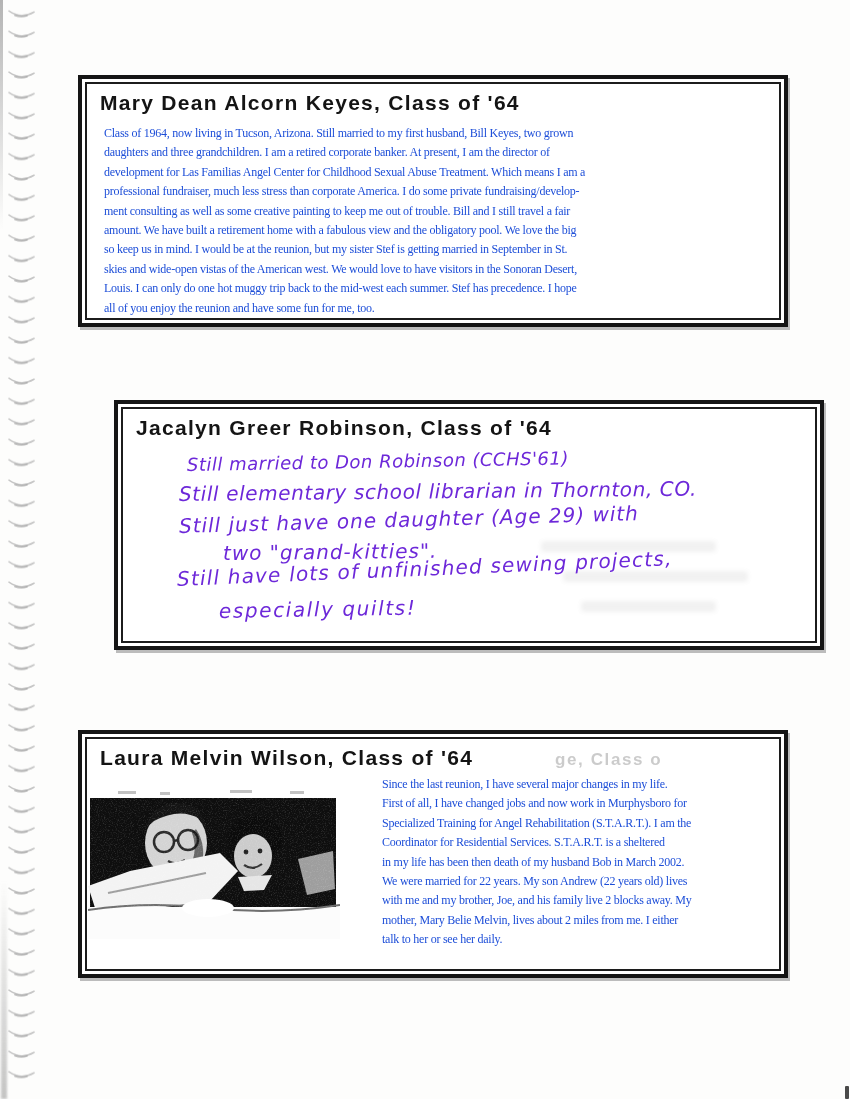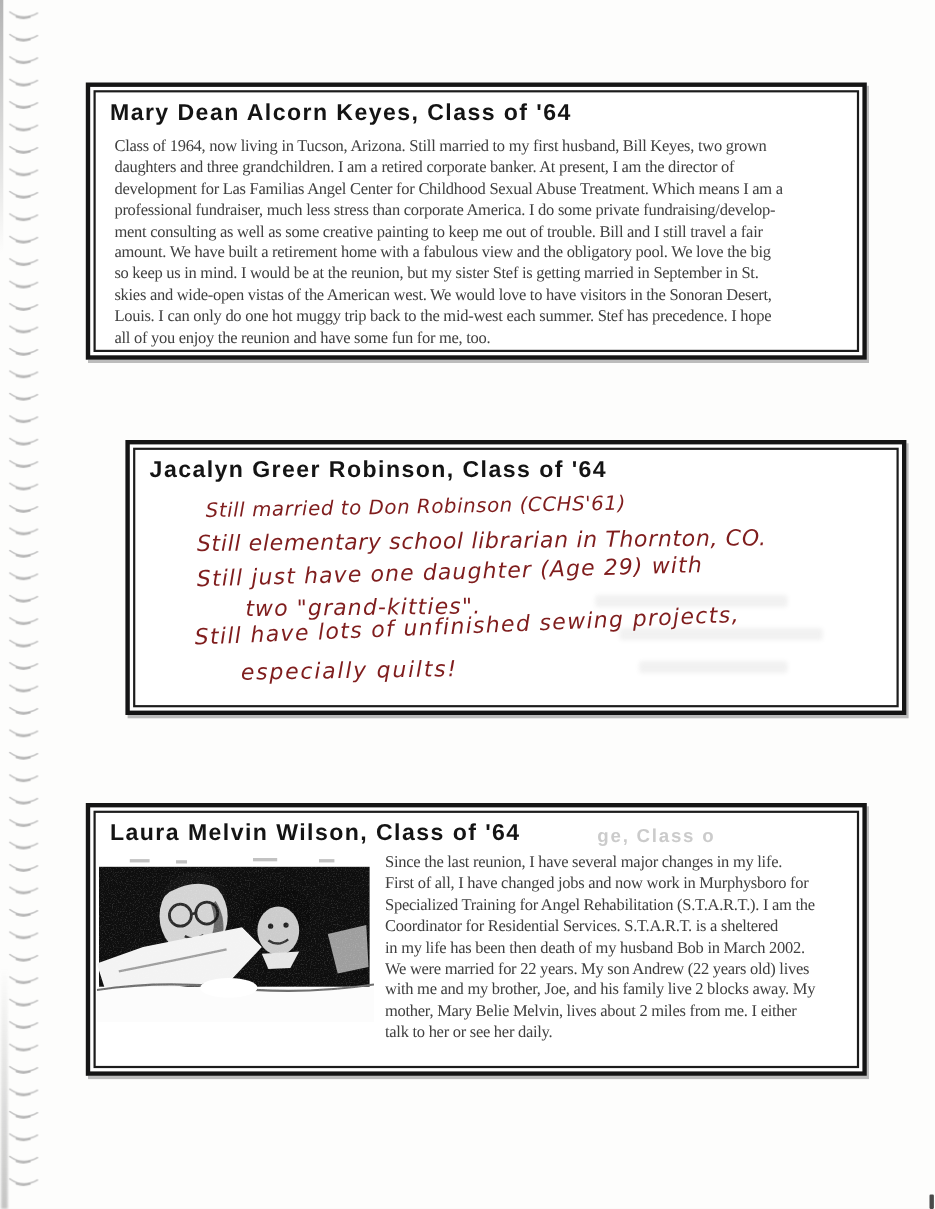--- a/index.html
+++ b/index.html
@@ -29,44 +29,44 @@
   .box-mary{top:75px;height:252px;}
   .box-jacalyn{top:400px;height:250px;margin-left:36px;}
   .box-laura{top:730px;height:248px;}
   .entry-title{
     font-family:"Liberation Sans",sans-serif;font-weight:bold;
     font-size:21px;letter-spacing:1.3px;color:#141414;
     padding:7px 0 0 13px;white-space:nowrap;
   }
   
   .body-lines{margin:9px 0 0 17px;}
-  .tline{font-size:15px;line-height:19.4px;letter-spacing:-0.25px;
-    white-space:nowrap;color:#404040;}
+  .tline{font-size:12px;line-height:19.4px;letter-spacing:-0.25px;
+    white-space:nowrap;color:#1d4ed8;}
   
   .hand-lines{margin-top:14px;font-family:"DejaVu Sans",sans-serif;
-    font-style:italic;color:#7f1d1d;font-size:20px;}
+    font-style:italic;color:#6d28d9;font-size:20px;}
   .hline{white-space:nowrap;transform-origin:left center;}
   .hl1{margin:4px 0 0 64px;font-size:18px;transform:rotate(-1deg);letter-spacing:.5px;}
   .hl2{margin:7px 0 0 56px;transform:rotate(-.6deg);letter-spacing:.6px;}
   .hl3{margin:8px 0 0 56px;transform:rotate(-1.6deg);letter-spacing:1px;}
   .hl4{margin:3px 0 0 100px;transform:rotate(-.6deg);letter-spacing:1px;}
   .hl5{margin:2px 0 0 54px;transform:rotate(-2.4deg);letter-spacing:1.2px;}
   .hl6{margin:8px 0 0 96px;transform:rotate(-1deg);letter-spacing:1.6px;}
   
   .smudge{position:absolute;background:#7d7d7d;opacity:.10;filter:blur(2px);
     border-radius:3px;}
   .sm1{left:418px;top:132px;width:175px;height:11px;}
   .sm2{left:440px;top:162px;width:185px;height:11px;}
   .sm3{left:458px;top:192px;width:135px;height:11px;}
   
-  .photo-row{display:flex;align-items:flex-start;}
+  .photo-row{display:flex;align-items:center;gap:32px;}
   .photo{flex:0 0 auto;margin:9px 10px 0 1px;display:block;}
   .photo-text{margin-top:5px;}
   .ghost-title{
-    position:absolute;left:456px;top:11px;
+    position:absolute;left:468px;top:11px;
     font-family:"Liberation Sans",sans-serif;font-weight:bold;font-size:17px;
     letter-spacing:1.6px;color:#c3c3c3;filter:blur(.7px);opacity:.85;
     white-space:nowrap;
   }
 </style>
 </head>
 <body>
 
 <div class="page">
 

